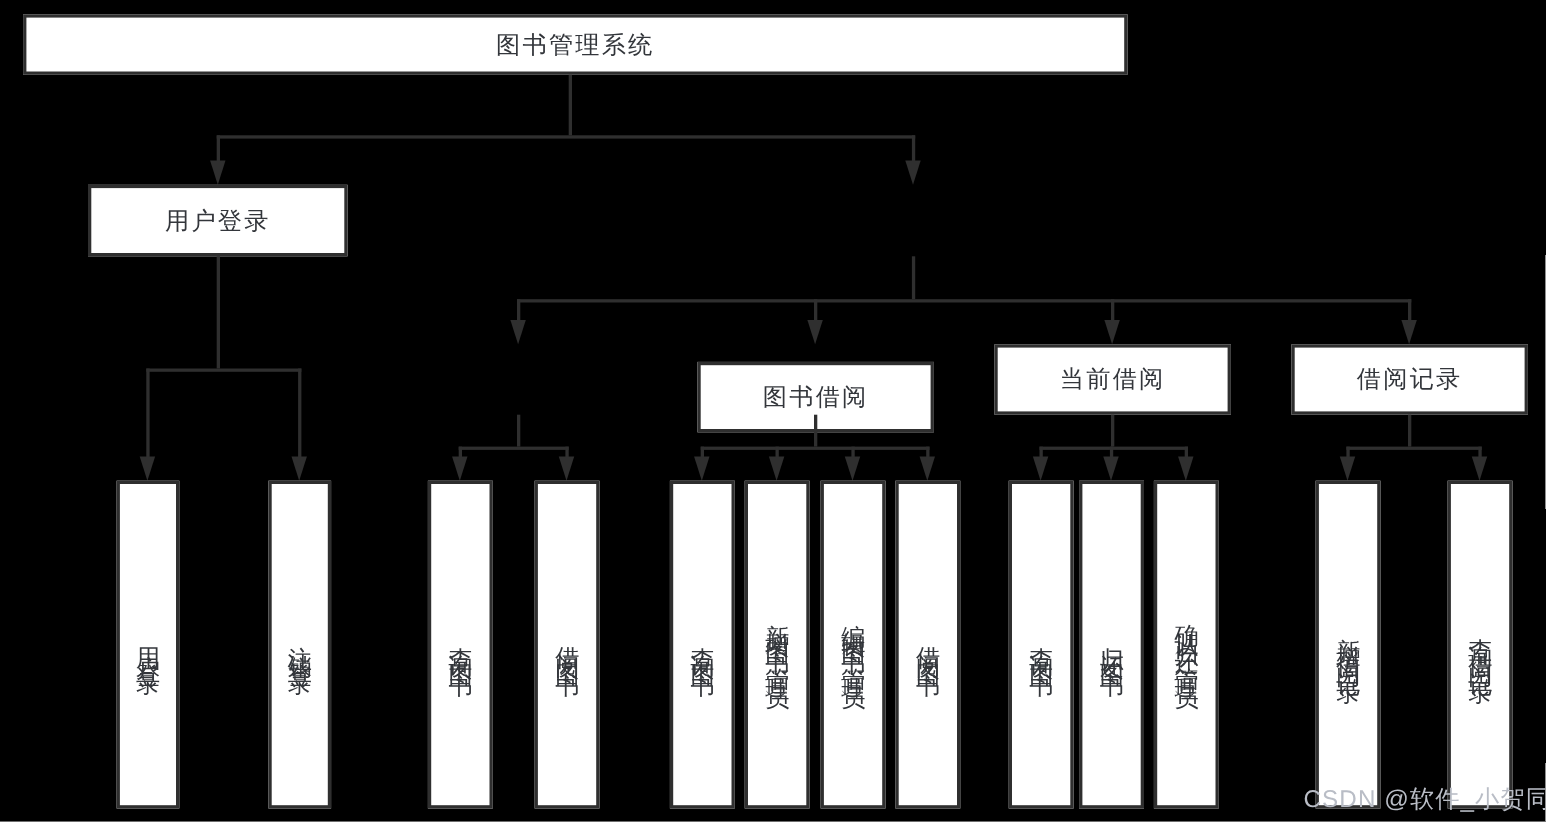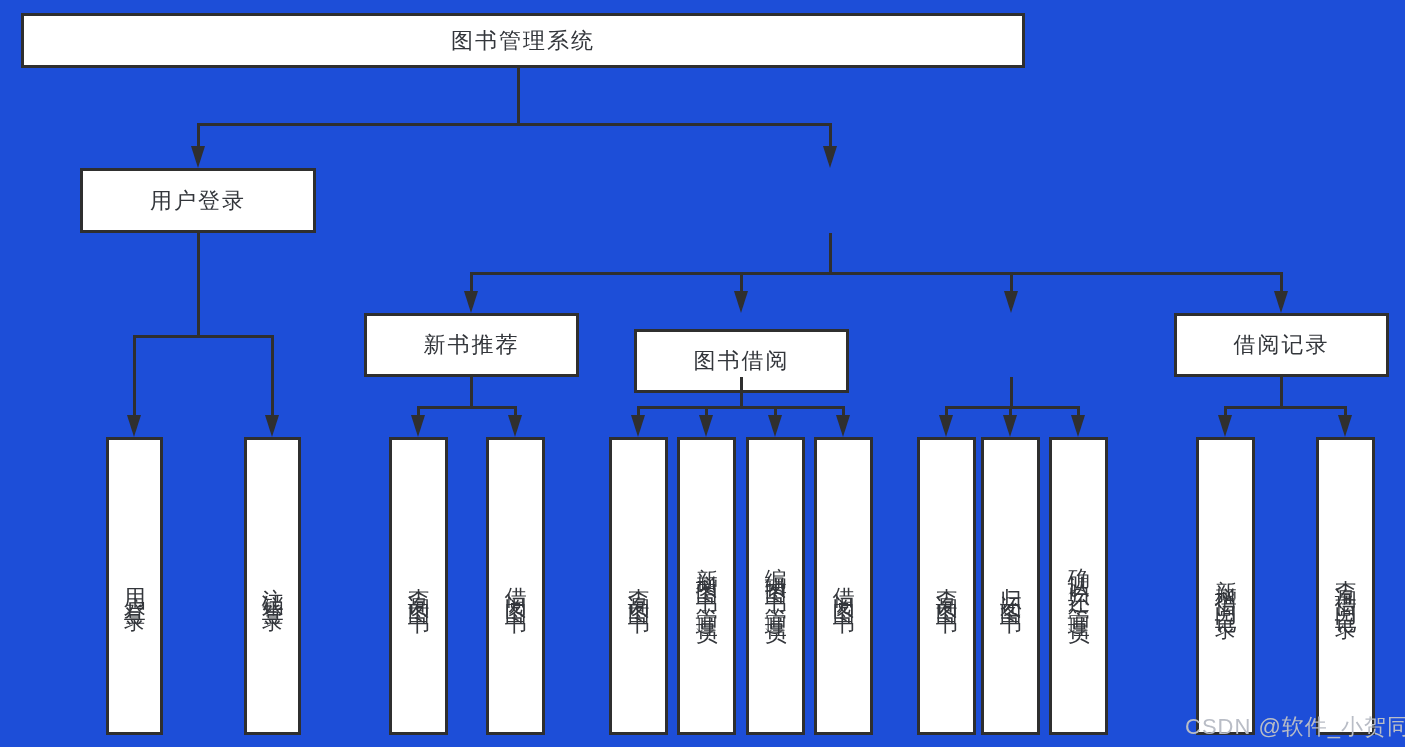--- a/index.html
+++ b/index.html
@@ -1,19 +1,19 @@
 <!DOCTYPE html>
 <html><head>
 <meta charset="utf-8">
 <style>
   html,body{margin:0;padding:0;background:#ffffff;}
   #canvas{
     position:relative;
     width:1405px;height:747px;
-    background:#1d4ed8;
+    background:#000000;
     font-family:"Liberation Sans","DejaVu Sans",sans-serif;
     overflow:hidden;
   }
   .node{
     position:absolute;
     background:#ffffff;
     border:3px solid #2f2f2f;
     box-sizing:border-box;
     display:flex;align-items:center;justify-content:center;
     color:#33363b;
@@ -76,25 +76,25 @@
   <div class="hline" style="left:470px;top:272px;width:813px;"></div>
   <div class="vline" style="left:470px;top:272px;height:21px;"></div>
   <div class="arrow" style="left:464px;top:291px;"></div>
   <div class="vline" style="left:740px;top:272px;height:21px;"></div>
   <div class="arrow" style="left:734px;top:291px;"></div>
   <div class="vline" style="left:1010px;top:272px;height:21px;"></div>
   <div class="arrow" style="left:1004px;top:291px;"></div>
   <div class="vline" style="left:1280px;top:272px;height:21px;"></div>
   <div class="arrow" style="left:1274px;top:291px;"></div>
 
-  <div class="node" style="left:364px;top:313px;width:215px;height:64px;">
-    <span>新书推荐</span>
-  </div>
   <div class="node" style="left:634px;top:313px;width:215px;height:64px;margin-top:16px;">
     <span>图书借阅</span>
+  </div>
+  <div class="node" style="left:904px;top:313px;width:215px;height:64px;">
+    <span>当前借阅</span>
   </div>
   <div class="node" style="left:1174px;top:313px;width:215px;height:64px;">
     <span>借阅记录</span>
   </div>
 
   <div class="vline" style="left:470px;top:377px;height:29px;"></div>
   <div class="hline" style="left:417px;top:406px;width:100px;"></div>
   <div class="vline" style="left:417px;top:406px;height:11px;"></div>
   <div class="arrow" style="left:411px;top:415px;"></div>
   <div class="vline" style="left:514px;top:406px;height:11px;"></div>

